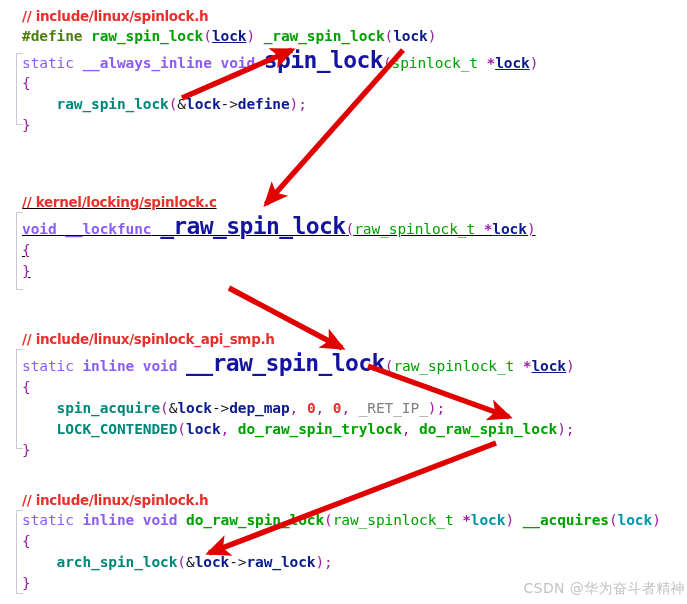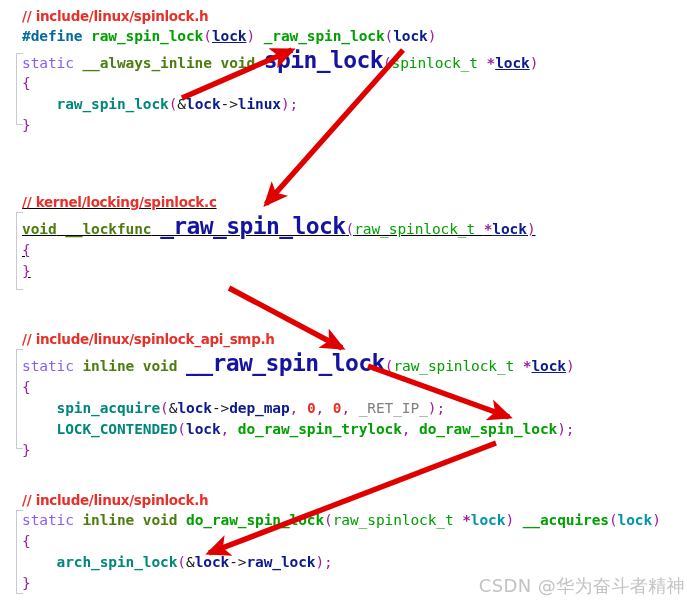--- a/index.html
+++ b/index.html
@@ -43,32 +43,32 @@
     color: #e8302a;
     font-family: "DejaVu Sans", "Liberation Sans", sans-serif;
     font-size: 13.5px;
     font-weight: 600;
     height: 20px;
     line-height: 20px;
     letter-spacing: -0.3px;
   }
 
   
-  .kw      { color: #4d7c0f; font-weight: 700; }   
+  .kw      { color: #8b5cf6; font-weight: 700; }   
   .plain   { color: #8b5cf6; }
   .fn      { color: #00a000; font-weight: 700; }   
   .fnteal  { color: #00877a; font-weight: 700; }
   .punct   { color: #9b1fa0; }                      
   .id      { color: #0b1a8c; font-weight: 700; }    
   .idu     { color: #0b1a8c; font-weight: 700; text-decoration: underline; }
   .idc     { color: #0096a8; font-weight: 700; }    
   .type    { color: #00a000; }                      
   .num     { color: #e8302a; font-weight: 700; }    
   .macro   { color: #808080; text-align: center; }
-  .preproc { color: #0369a1; font-weight: 700; text-align: center; }
+  .preproc { color: #4d7c0f; font-weight: 700; text-align: center; }
   .star    { color: #9b1fa0; font-weight: 700; }
   .op      { color: #1a1a1a; }
 
   
   .big {
     font-size: 23px;
     font-weight: 700;
     color: #1414a0;
     letter-spacing: -0.6px;
   }
@@ -91,39 +91,39 @@
     pointer-events: none;
   }
 
   
   #watermark {
     position: absolute;
     right: 12px;
     bottom: 6px;
     color: #c3c3c3;
     font-family: "DejaVu Sans", "Liberation Sans", sans-serif;
-    font-size: 18px;
+    font-size: 14px;
     letter-spacing: 0.4px;
     white-space: nowrap;
   }
 </style>
 </head>
 <body>
 
 <div id="stage">
 
   <div class="block" style="top:6px;">
     <div class="line comment">// include/linux/spinlock.h</div>
 
     <div class="line"><span class="preproc">#define</span><span class="plain"> </span><span class="fn">raw_spin_lock</span><span class="punct">(</span><span class="idu">lock</span><span class="punct">)</span><span class="plain"> </span><span class="fn">_raw_spin_lock</span><span class="punct">(</span><span class="id">lock</span><span class="punct">)</span></div>
 
     <div class="line" style="height:26px;line-height:26px;"><span class="plain">static</span><span class="plain"> </span><span class="kw">__always_inline</span><span class="plain"> </span><span class="kw">void</span><span class="plain"> </span><span class="big">spin_lock</span><span class="punct">(</span><span class="type">spinlock_t</span><span class="plain"> </span><span class="star">*</span><span class="idu">lock</span><span class="punct">)</span></div>
 
     <div class="line"><span class="punct">{</span></div>
-    <div class="line"><span class="plain">    </span><span class="fnteal">raw_spin_lock</span><span class="punct">(</span><span class="op">&amp;</span><span class="id">lock</span><span class="op">-&gt;</span><span class="id">linux</span><span class="punct">);</span></div>
+    <div class="line"><span class="plain">    </span><span class="fnteal">raw_spin_lock</span><span class="punct">(</span><span class="op">&amp;</span><span class="id">lock</span><span class="op">-&gt;</span><span class="id">define</span><span class="punct">);</span></div>
     <div class="line"><span class="punct">}</span></div>
 
     <div class="fold" style="top:47px;height:70px;"></div>
   </div>
 
   <div class="block" style="top:192px;text-decoration:underline;">
     <div class="line comment">// kernel/locking/spinlock.c</div>
 
     <div class="line" style="height:28px;line-height:28px;"><span class="kw">void</span><span class="plain"> </span><span class="kw">__lockfunc</span><span class="plain"> </span><span class="big">_raw_spin_lock</span><span class="punct">(</span><span class="type">raw_spinlock_t</span><span class="plain"> </span><span class="star">*</span><span class="idu">lock</span><span class="punct">)</span></div>
 

